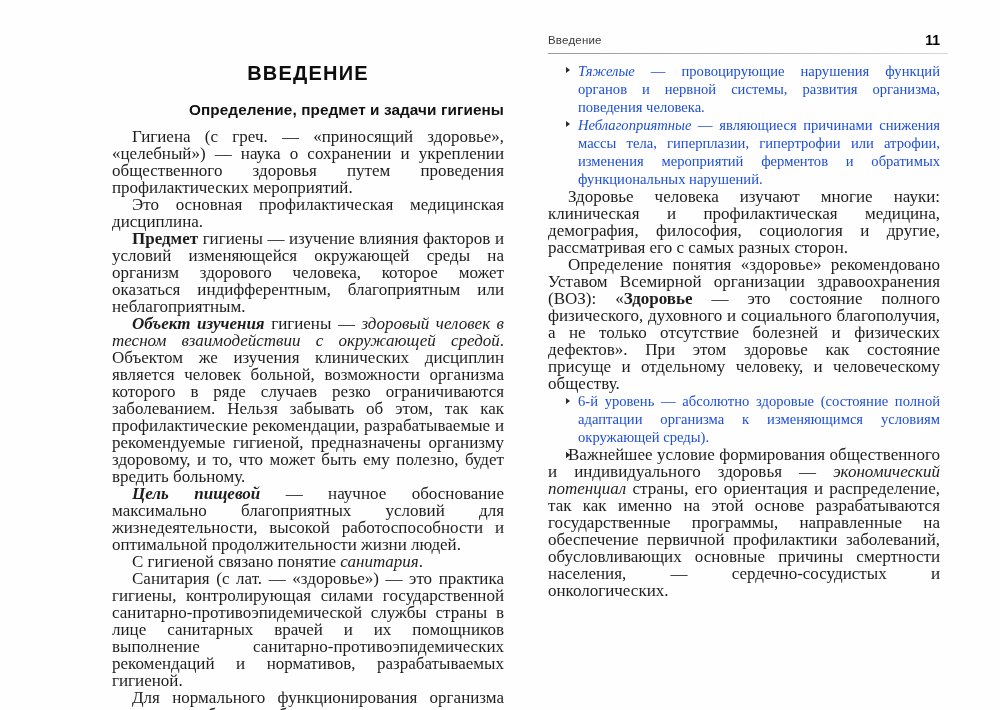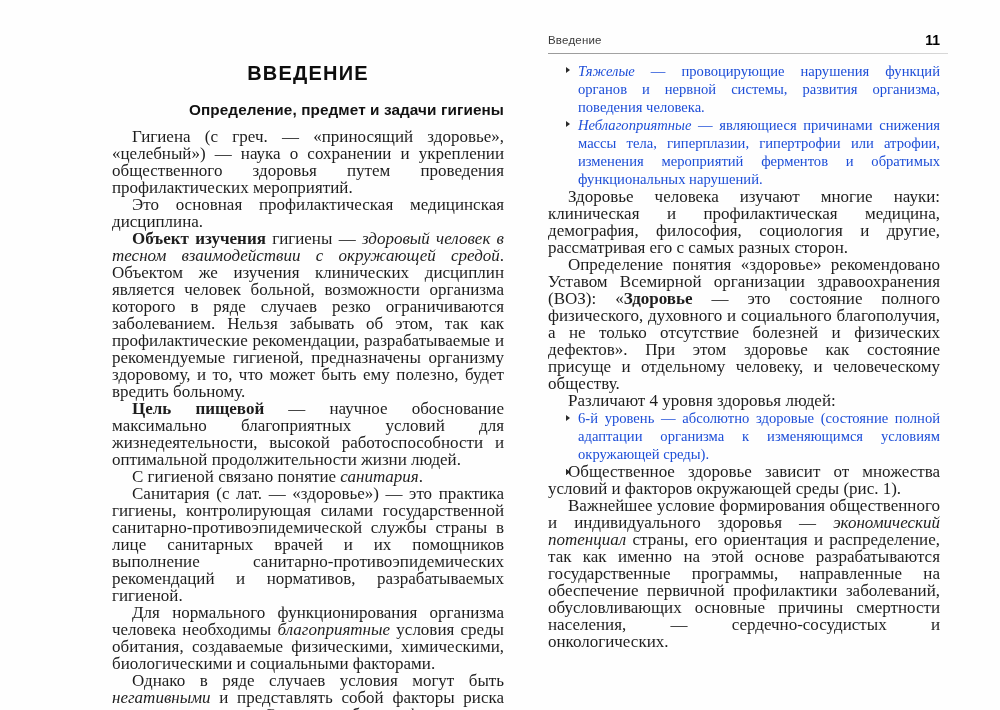--- a/index.html
+++ b/index.html
@@ -91,21 +91,21 @@
     text-justify: inter-word;
     font-size: 17px;
     line-height: 17px;
     text-indent: 20px;
     color: #1d1d1d;
     hyphens: manual;
   }
 
   i.it  { font-style: italic; }
   b.bd  { font-weight: bold; font-style: normal; }
-  b.bdi { font-weight: bold; }
+  b.bdi { font-weight: bold; font-style: italic; }
 
   ul.blist {
     margin: 0;
     padding: 0;
     list-style: none;
   }
   ul.blist li {
     position: relative;
     margin: 0;
     padding-left: 30px;
@@ -135,45 +135,44 @@
     <span class="runhead-folio">11</span>
     <div class="runhead-rule"></div>
   </div>
 
   <div class="col col-left">
     <h1 class="chapter">ВВЕДЕНИЕ</h1>
     <h2 class="section">Определение, предмет и задачи гигиены</h2>
     <div id="left-paragraphs">
         <p class="body" id="p-gigiena-def"><span>Гигиена (с греч. — «приносящий здоровье», «целебный») — наука о сохранении и укреплении общественного здоровья путем проведения профилактических мероприятий.</span></p>
         <p class="body" id="p-osnovnaya"><span>Это основная профилактическая медицинская дисциплина.</span></p>
+        <p class="body" id="p-predmet"><b class="bd">Предмет</b><span> гигиены — изучение влияния факторов и условий изменяющейся окружающей среды на организм здорового человека, которое может оказаться индифферентным, благоприятным или неблагоприятным.</span></p>
         <p class="body" id="p-obekt"><b class="bdi">Объект изучения</b><span> гигиены — </span><i class="it">здоровый человек в тесном взаимодействии с окружающей средой</i><span>. Объектом же изучения клинических дисциплин является человек больной, возможности организма которого в ряде случаев резко ограничиваются заболеванием. Нельзя забывать об этом, так как профилактические рекомендации, разрабатываемые и рекомендуемые гигиеной, предназначены организму здоровому, и то, что может быть ему полезно, будет вредить больному.</span></p>
         <p class="body" id="p-cel"><b class="bdi">Цель пищевой</b><span> — научное обоснование максимально благоприятных условий для жизнедеятельности, высокой работоспособности и оптимальной продолжительности жизни людей.</span></p>
         <p class="body" id="p-sanitaria-link"><span>С гигиеной связано понятие </span><i class="it">санитария</i><span>.</span></p>
         <p class="body" id="p-sanitaria-def"><span>Санитария (с лат. — «здоровье») — это практика гигиены, контролирующая силами государственной санитарно-противоэпидемической службы страны в лице санитарных врачей и их помощников выполнение санитарно-противоэпидемических рекомендаций и нормативов, разрабатываемых гигиеной.</span></p>
         <p class="body" id="p-blagopriyatnye"><span>Для нормального функционирования организма человека необходимы </span><i class="it">благоприятные</i><span> условия среды обитания, создаваемые физическими, химическими, биологическими и социальными факторами.</span></p>
         <p class="body" id="p-negativnye"><span>Однако в ряде случаев условия могут быть </span><i class="it">негативными</i><span> и представлять собой факторы риска здоровью и жизни. Сами по себе эти факторы при отсутствии таких определенных условий, как генетическая предрасположенность, снижение иммунной защиты, низкий пищевой статус и др., не могут стать причиной заболеваний конкретного индивидуума, но их наличие спровоцирует возникновение нарушений здоровья.</span></p>
       </div>
 
   </div>
 
   <div class="col col-right">
     <ul class="blist" id="right-bullets-top">
         <li id="b-tyazhelye"><span class="tri"></span><i class="it">Тяжелые</i><span> — провоцирующие нарушения функций органов и нервной системы, развития организма, поведения человека.</span></li>
         <li id="b-neblagopriyatnye"><span class="tri"></span><i class="it">Неблагоприятные</i><span> — являющиеся причинами снижения массы тела, гиперплазии, гипертрофии или атрофии, изменения мероприятий ферментов и обратимых функциональных нарушений.</span></li>
       </ul>
     <div id="right-paragraphs-mid">
         <p class="body" id="p-nauki"><span>Здоровье человека изучают многие науки: клиническая и профилактическая медицина, демография, философия, социология и другие, рассматривая его с самых разных сторон.</span></p>
         <p class="body" id="p-voz"><span>Определение понятия «здоровье» рекомендовано Уставом Всемирной организации здравоохранения (ВОЗ): «</span><b class="bd">Здоровье</b><span> — это состояние полного физического, духовного и социального благополучия, а не только отсутствие болезней и физических дефектов». При этом здоровье как состояние присуще и отдельному человеку, и человеческому обществу.</span></p>
-        <p class="body" id="p-4urovnya"><span>Различают 4 уровня здоровья людей:</span></p>
       </div>
     <ul class="blist" id="right-levels">
         <li id="lvl-1"><span class="tri"></span><span>6-й уровень — абсолютно здоровые (состояние полной адаптации организма к изменяющимся условиям окружающей среды).</span></li>
         <li id="lvl-3"><span class="tri"></span></li>
         <li id="lvl-4"><span class="tri"></span></li>
       </ul>
     <div id="right-paragraphs-bottom">
-        <p class="body" id="p-obshestvennoe"><span>Общественное здоровье зависит от множества условий и факторов окружающей среды (рис. 1).</span></p>
         <p class="body" id="p-vazhneishee"><span>Важнейшее условие формирования общественного и индивидуального здоровья — </span><i class="it">экономический потенциал</i><span> страны, его ориентация и распределение, так как именно на этой основе разрабатываются государственные программы, направленные на обеспечение первичной профилактики заболеваний, обусловливающих основные причины смертности населения, — сердечно-сосудистых и онкологических.</span></p>
       </div>
 
   </div>
 
 </div>
 
 </body></html>

